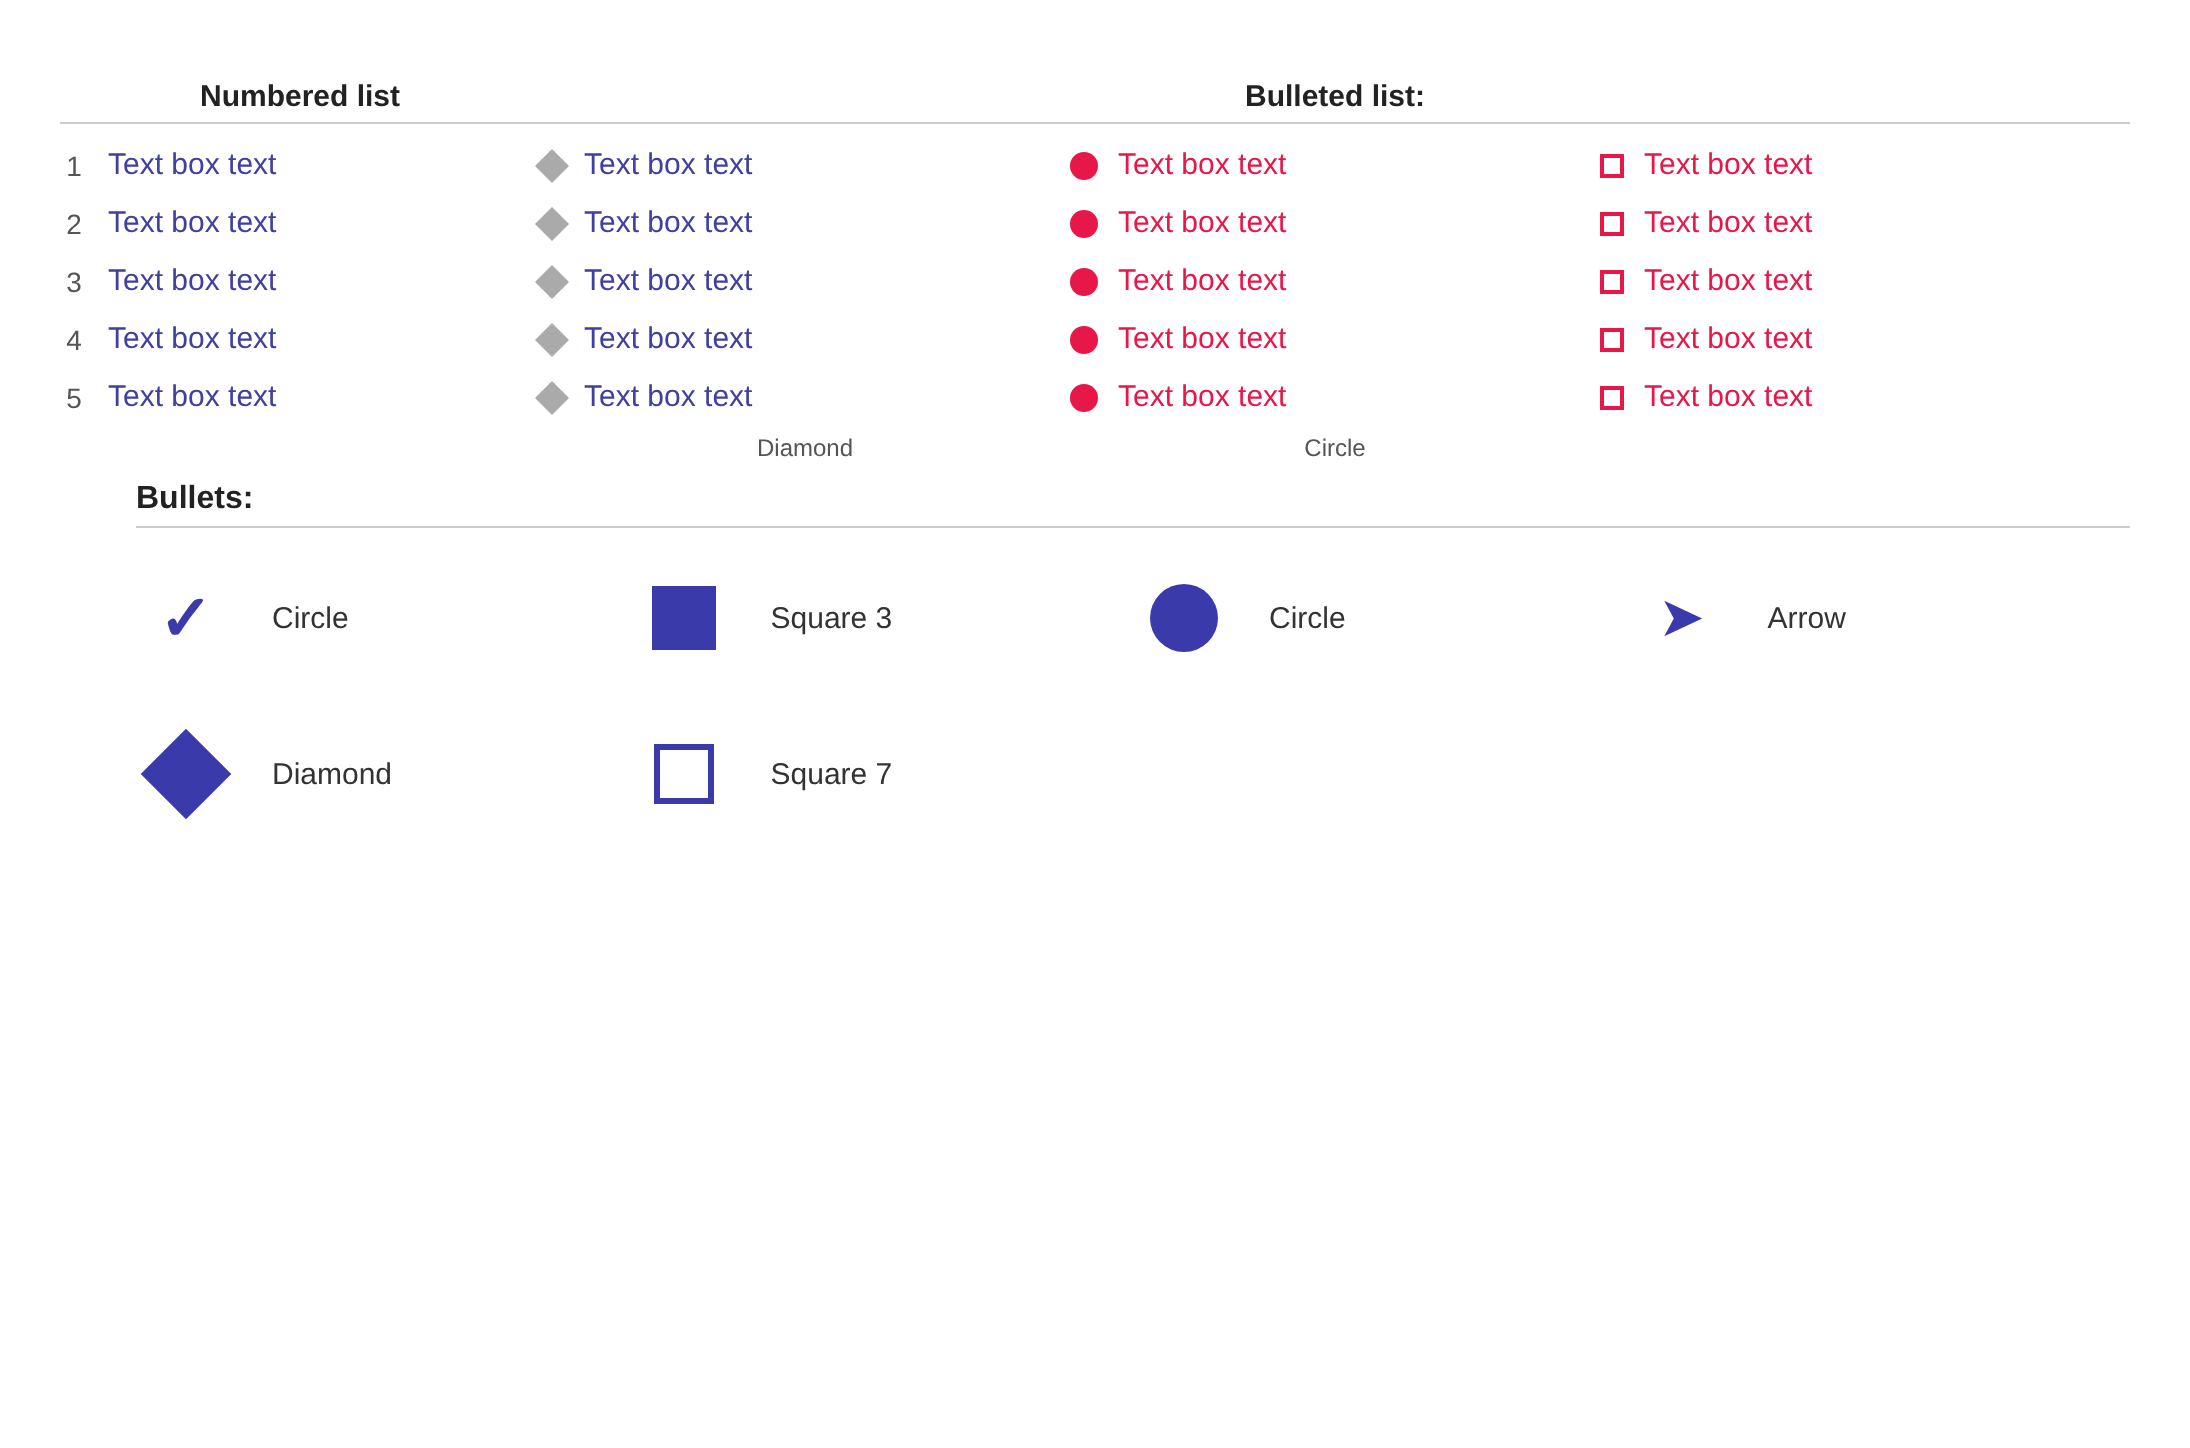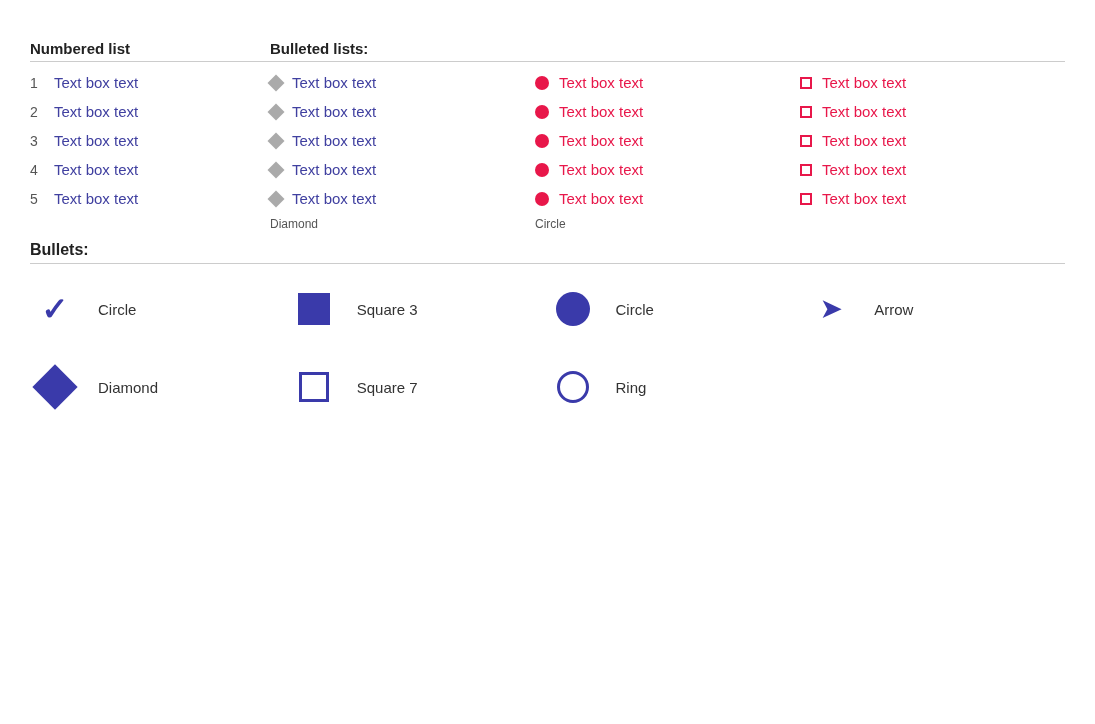--- a/index.html
+++ b/index.html
@@ -9,20 +9,21 @@
       color: #333;
       padding: 40px 30px;
       width: 1095px;
       min-height: 724px;
     }
 
     
     .top-section {
       display: flex;
       gap: 0;
+      text-align: center;
     }
 
     
     .numbered-list-col {
       width: 240px;
       flex-shrink: 0;
     }
     .section-heading {
       font-size: 15px;
       font-weight: bold;
@@ -115,20 +116,21 @@
       display: inline-block;
     }
 
     .diamond-text { color: #4040a0; }
     .circle-text { color: #e8174a; }
     .square-text { color: #e8174a; }
 
     
     .bottom-section {
       margin-top: 10px;
+      margin-left: 38px;
     }
     .bullets-heading {
       font-size: 16px;
       font-weight: bold;
       color: #222;
       margin-bottom: 8px;
       border-bottom: 1px solid #ccc;
       padding-bottom: 4px;
     }
     .bullet-showcase {
@@ -252,21 +254,21 @@
           <span>Text box text</span>
         </li>
       <li>
           <span class="num-label">5</span>
           <span>Text box text</span>
         </li>
     </ul>
   </div>
 
   <div class="bulleted-lists-col">
-    <div class="bulleted-heading">Bulleted lists:</div>
+    <div class="bulleted-heading">Bulleted list:</div>
     <div class="bullet-groups">
 
       <div class="bullet-group">
         <ul class="bullet-group-list">
           <li>
               <span class="diamond-bullet"></span>
               <span class="diamond-text">Text box text</span>
             </li>
           <li>
               <span class="diamond-bullet"></span>
@@ -377,26 +379,20 @@
       </div>
     </div>
 
     <div class="bullet-showcase-col">
       <div class="bullet-item">
         <div class="bullet-icon">
           <span class="icon-circle"></span>
         </div>
         <span class="bullet-item-label">Circle</span>
       </div>
-      <div class="bullet-item">
-        <div class="bullet-icon">
-          <span class="icon-ring"></span>
-        </div>
-        <span class="bullet-item-label">Ring</span>
-      </div>
     </div>
 
     <div class="bullet-showcase-col">
       <div class="bullet-item">
         <div class="bullet-icon">
           <span class="arrow-shape">➤</span>
         </div>
         <span class="bullet-item-label">Arrow</span>
       </div>
     </div>

